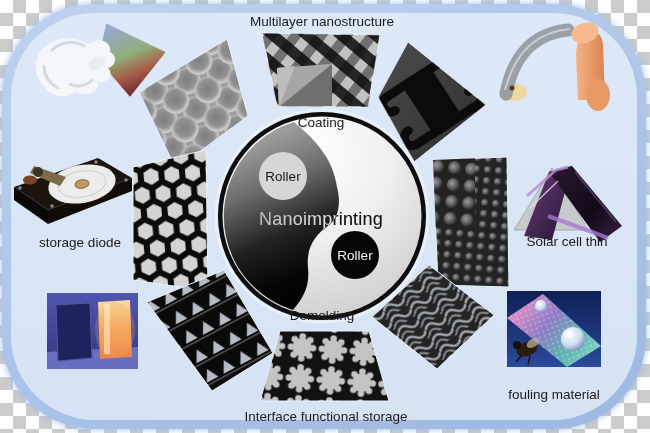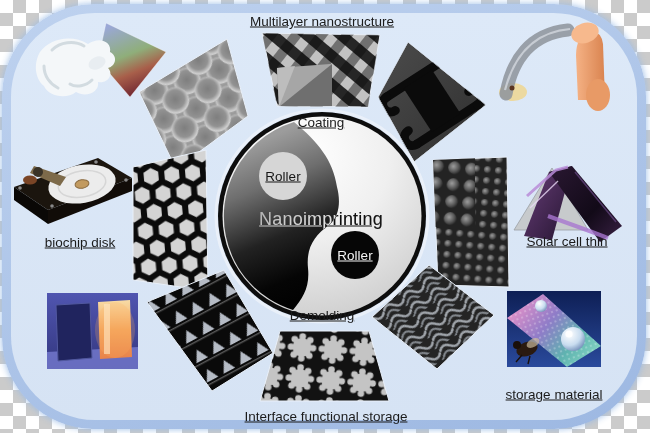--- a/index.html
+++ b/index.html
@@ -17,21 +17,21 @@
     box-shadow:0 0 7px rgba(150,185,230,.95);
   }
   .card-inner{
     position:absolute;inset:9px;border-radius:84px;
     background:linear-gradient(180deg,#dde9f8,#d6e3f4);
   }
   svg.art{position:absolute;left:0;top:0;}
   .lbl{
     position:absolute;transform:translate(-50%,-50%);
     font-size:13.5px;line-height:17px;color:#1b1b1b;
-    white-space:nowrap;text-align:center;z-index:5;text-decoration:underline;
+    white-space:nowrap;text-align:center;z-index:5;
   }
   .lbl-title{
     font-size:18px;color:#ffffff;mix-blend-mode:difference;
     letter-spacing:.2px;z-index:6;
   }
   .lbl-roller-dark{color:#161616;}
   .lbl-roller-light{color:#f5f5f5;}
 </style>
 </head>
 <body>
@@ -314,25 +314,25 @@
       <circle cx="541" cy="306" r="6" fill="url(#rgDrop)"></circle>
       <ellipse cx="527" cy="349" rx="11" ry="7" fill="#2a1a10" transform="rotate(-20 527 349)"></ellipse>
       <circle cx="517" cy="345" r="4" fill="#1a0f08"></circle>
       <ellipse cx="533" cy="343" rx="7" ry="4" fill="#c8b89a" opacity=".7" transform="rotate(-30 533 343)"></ellipse>
       <path d="M 522,355 L 516,362 M 530,356 L 528,364" stroke="#1a0f08" stroke-width="1.4" fill="none"></path>
     </g>
   </svg>
 
   <div class="lbl" style="left:322px;top:21px">Multilayer nanostructure</div>
   <div class="lbl" style="left:80px;top:242px">
-    <div>biochip disk</div>
+    <div>storage diode</div>
   </div>
   <div class="lbl" style="left:567px;top:241px">Solar cell thin</div>
   <div class="lbl" style="left:554px;top:394px">
-    <div>storage material</div>
+    <div>fouling material</div>
   </div>
   <div class="lbl" style="left:326px;top:416px">Interface functional storage</div>
 
   <div class="lbl" style="left:321px;top:122px">Coating</div>
   <div class="lbl" style="left:322px;top:315px">Demolding</div>
   <div class="lbl lbl-title" style="left:321px;top:219px">Nanoimprinting</div>
   <div class="lbl lbl-roller-dark" style="left:283px;top:176px">Roller</div>
   <div class="lbl lbl-roller-light" style="left:355px;top:255px">Roller</div>
 </div>
 

